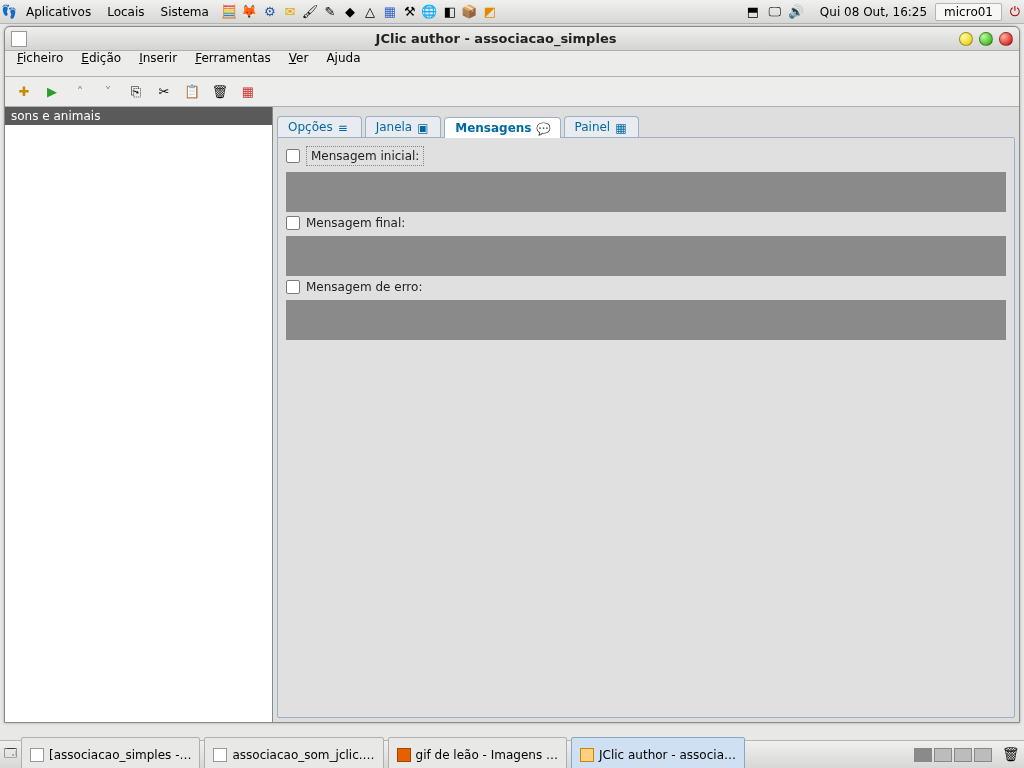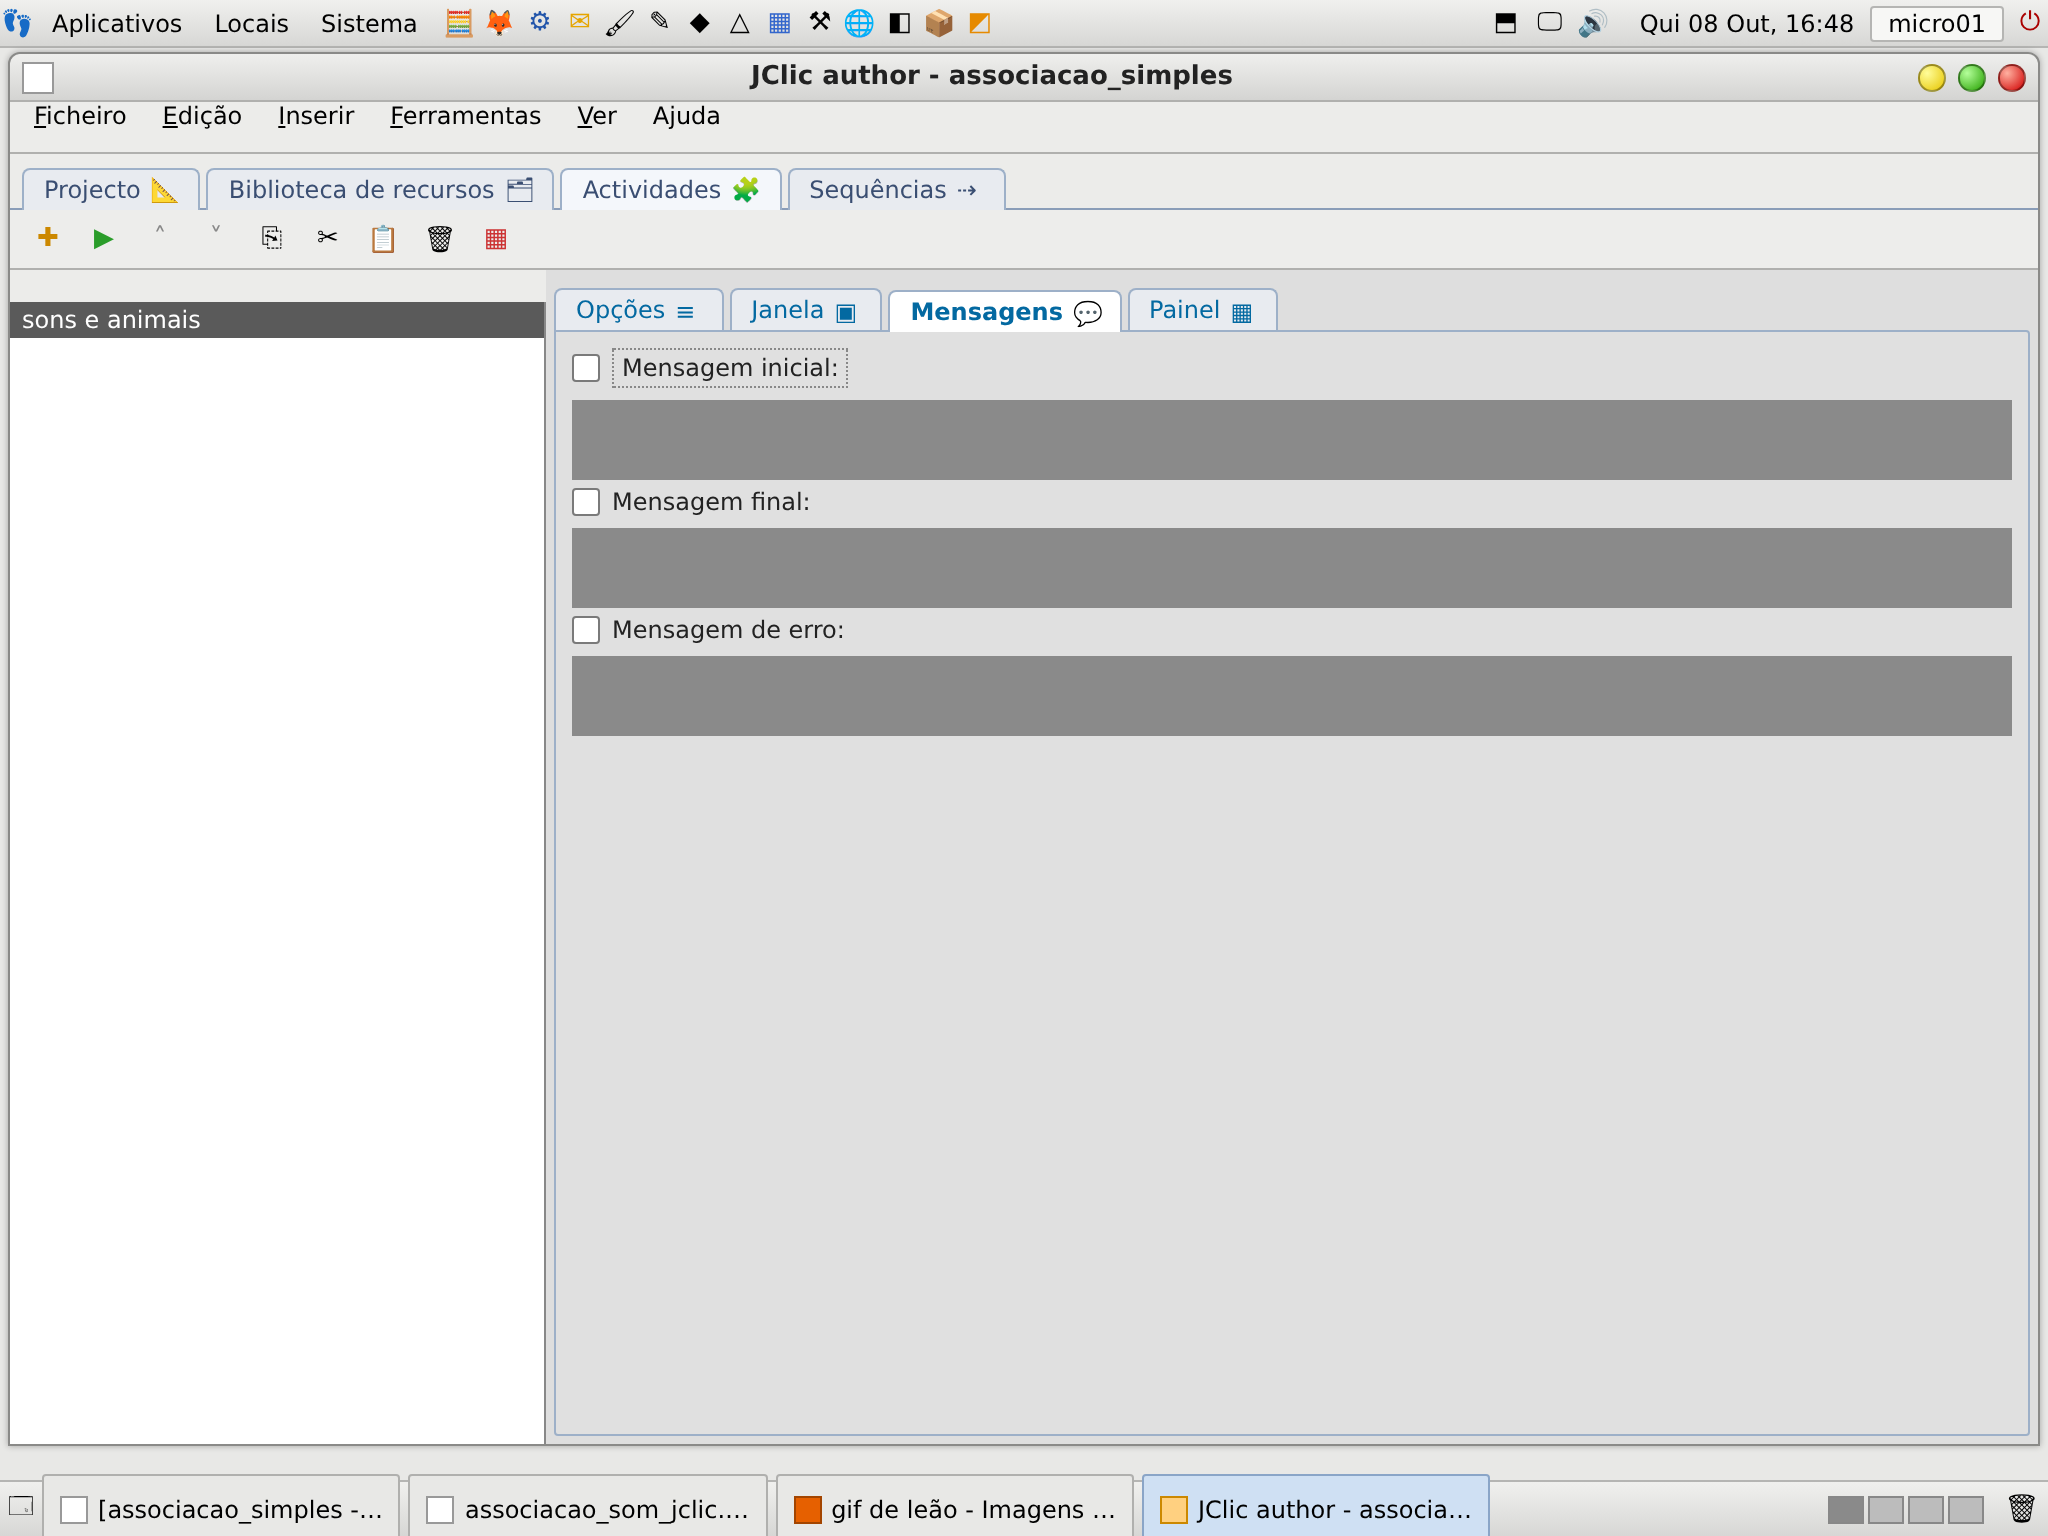--- a/index.html
+++ b/index.html
@@ -36,21 +36,21 @@
 .utab { display: flex; align-items: center; gap: 5px; padding: 3px 10px; border: 1px solid #9db0c8; border-bottom: none; background: #e8ebf0; border-radius: 4px 4px 0 0; margin-right: 3px; color: #3a4e72; cursor: pointer; position: relative; top: 1px; }
 .utab.active { background: #f4f7fb; font-weight: normal; }
 .utab .ticon { width: 14px; height: 14px; }
 
 
 .toolbar { height: 30px; display: flex; align-items: center; gap: 10px; padding: 0 10px; border-bottom: 1px solid #b0b0ae; background: #ededeb; }
 .tb-btn { width: 18px; height: 18px; display: flex; align-items: center; justify-content: center; cursor: pointer; font-size: 13px; }
 
 
 .body-split { flex: 1; display: flex; min-height: 0; }
-.sidebar { width: 268px; background: #fff; border-right: 1px solid #888; display:flex; flex-direction:column;margin-top:16px; }
+.sidebar { width: 268px; background: #fff; border-right: 1px solid #888; display:flex; flex-direction:column; }
 .side-item { background: #5a5a5a; color: #fff; padding: 2px 6px; font-size: 12px; }
 .main { flex: 1; background: #dedede; display: flex; flex-direction: column; padding: 4px; }
 
 
 .inner-tabs { display:flex; align-items:flex-end; height:26px; gap:3px; }
 .itab { display:flex; align-items:flex-end; gap:5px; padding:3px 10px; border:1px solid #9db0c8; border-bottom:none; background:#e8ebf0; border-radius:4px 4px 0 0; color:#0369a1; cursor:pointer; font-size:12px; }
 .itab.active { background:#fff; position:relative; top:1px;font-weight:bold; }
 .itab .ticon { width:13px;height:13px; }
 
 .panel-body { flex:1; background:#e0e0e0; border:1px solid #9db0c8; border-radius:0 2px 2px 2px; padding:8px; overflow:auto; }
@@ -95,21 +95,21 @@
     <span class="icon">◧</span>
     <span class="icon" style="color:#cc8800">📦</span>
     <span class="icon" style="color:#e68a00">◩</span>
   </div>
   <div class="spacer"></div>
   <div class="tray">
     <span class="icon">⬒</span>
     <span class="icon">🖵</span>
     <span class="icon">🔊</span>
   </div>
-  <span class="clock">Qui 08 Out, 16:48</span>
+  <span class="clock">Qui 08 Out, 16:25</span>
   <span class="host">micro01</span>
   <span class="icon" style="color:#a00">⏻</span>
 </div>
 
 <div class="window">
   <div class="titlebar">
     <span class="tb-icon"></span>
     <span class="title">JClic author - associacao_simples</span>
     <div class="dots">
       <span class="dot min"></span>
@@ -120,38 +120,20 @@
 
   <div class="menubar">
     <span><u>F</u><span>icheiro</span></span>
     <span><u>E</u><span>dição</span></span>
     <span><u>I</u><span>nserir</span></span>
     <span><u>F</u><span>erramentas</span></span>
     <span><u>V</u><span>er</span></span>
     <span><span>A</span><span>juda</span></span>
   </div>
 
-  <div class="upper-tabs">
-    <div class="utab">
-        <span>Projecto</span>
-        <span class="ticon">📐</span>
-      </div>
-    <div class="utab">
-        <span>Biblioteca de recursos</span>
-        <span class="ticon">🗂</span>
-      </div>
-    <div class="utab active">
-        <span>Actividades</span>
-        <span class="ticon">🧩</span>
-      </div>
-    <div class="utab">
-        <span>Sequências</span>
-        <span class="ticon">⇢</span>
-      </div>
-  </div>
 
   <div class="toolbar">
     <span class="tb-btn" style="color:#cc8800">✚</span>
     <span class="tb-btn" style="color:#2a9d2a">▶</span>
     <span class="tb-btn" style="color:#888">˄</span>
     <span class="tb-btn" style="color:#888">˅</span>
     <span class="tb-btn">⎘</span>
     <span class="tb-btn">✂</span>
     <span class="tb-btn">📋</span>
     <span class="tb-btn">🗑</span>

